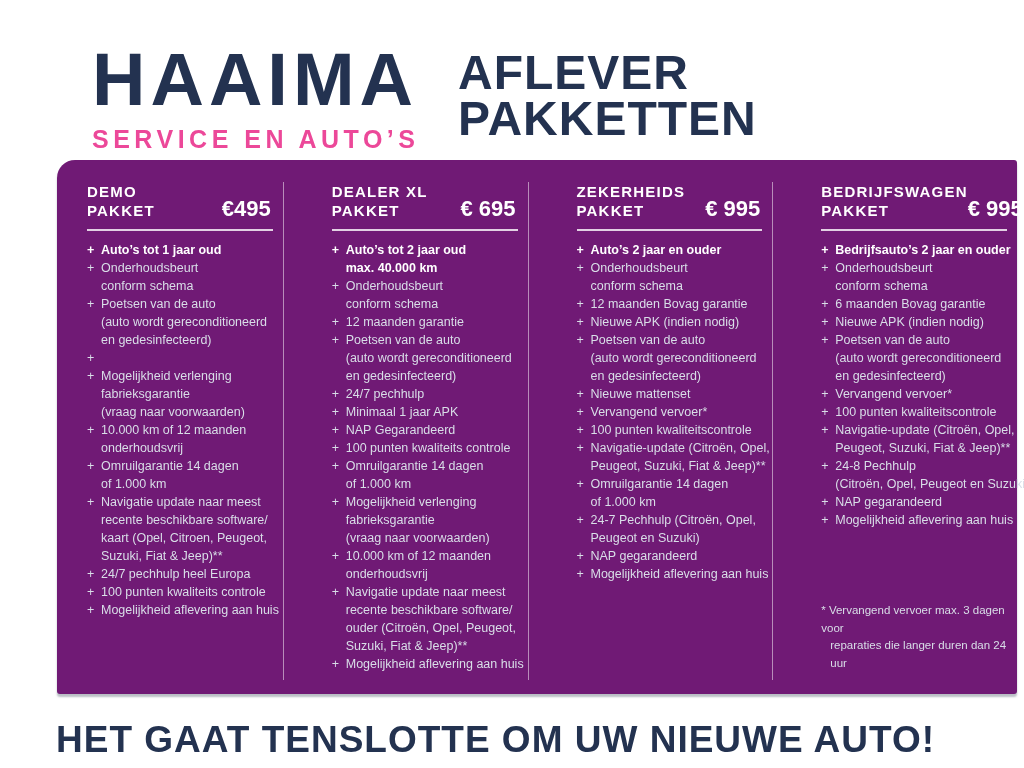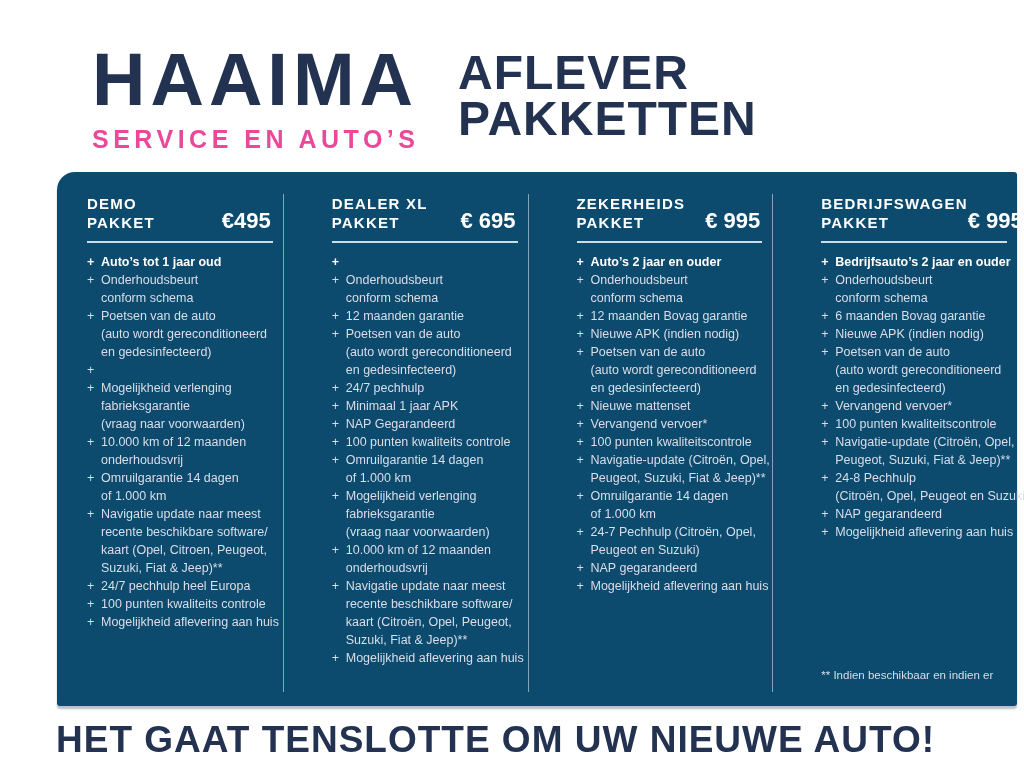--- a/index.html
+++ b/index.html
@@ -11,22 +11,22 @@
   .page{position:relative;width:1024px;height:644px;background:#ffffff;}
 
   
   .logo{position:absolute;left:92px;top:44px;color:#233250;}
   .logo-main{font-size:74px;font-weight:700;letter-spacing:5px;line-height:72px;}
   .logo-sub{font-size:25px;font-weight:700;letter-spacing:4.5px;line-height:26px;margin-top:10px;color:#ec4899;}
   .page-title{position:absolute;left:458px;top:50px;color:#233250;font-weight:700;font-size:48px;line-height:46px;letter-spacing:1px;}
 
   
   .panel{
-    position:absolute;left:57px;top:172px;width:960px;height:534px;
-    background:#0c4a6e;border-radius:18px 3px 3px 3px;
+    position:absolute;left:57px;top:160px;width:960px;height:534px;
+    background:#701a75;border-radius:18px 3px 3px 3px;
     box-shadow:0 3px 2px rgba(130,138,150,.55);
     display:flex;box-sizing:border-box;padding:22px 0 14px 0;color:#d9dee8;
   }
   .pkg-col{flex:1 1 0;box-sizing:border-box;padding:0 4px 0 30px;display:flex;flex-direction:column;min-width:0;}
   .pkg-col + .pkg-col{border-left:1px solid rgba(255,255,255,.5);padding-left:48px;}
 
   .pkg-head{display:flex;justify-content:space-between;align-items:flex-end;padding-right:8px;}
   .pkg-title{font-size:15px;font-weight:700;letter-spacing:1.2px;line-height:19px;color:#ffffff;text-transform:uppercase;}
   .pkg-price{font-size:22px;font-weight:700;color:#ffffff;white-space:nowrap;line-height:22px;}
   .pkg-rule{height:2px;background:rgba(255,255,255,.8);margin:9px 6px 10px 0;}
@@ -149,20 +149,24 @@
           <div class="pkg-title">
             <div>DEALER XL</div>
             <div>PAKKET</div>
           </div>
           <div class="pkg-price">€ 695</div>
         </div>
         <div class="pkg-rule"></div>
         <div class="pkg-items">
           <div class="pkg-item bold">
             <span class="plus">+</span>
+            <span class="item-text">
+              <div class="item-line">Auto’s tot 2 jaar oud</div>
+              <div class="item-line">max. 40.000 km</div>
+            </span>
           </div>
           <div class="pkg-item">
             <span class="plus">+</span>
             <span class="item-text">
               <div class="item-line">Onderhoudsbeurt</div>
               <div class="item-line">conform schema</div>
             </span>
           </div>
           <div class="pkg-item">
             <span class="plus">+</span>
@@ -222,21 +226,21 @@
             <span class="item-text">
               <div class="item-line">10.000 km of 12 maanden</div>
               <div class="item-line">onderhoudsvrij</div>
             </span>
           </div>
           <div class="pkg-item">
             <span class="plus">+</span>
             <span class="item-text">
               <div class="item-line">Navigatie update naar meest</div>
               <div class="item-line">recente beschikbare software/</div>
-              <div class="item-line">kaart (Citroën, Opel, Peugeot,</div>
+              <div class="item-line">ouder (Citroën, Opel, Peugeot,</div>
               <div class="item-line">Suzuki, Fiat &amp; Jeep)**</div>
             </span>
           </div>
           <div class="pkg-item">
             <span class="plus">+</span>
             <span class="item-text">
               <div class="item-line">Mogelijkheid aflevering aan huis</div>
             </span>
           </div>
         </div>
@@ -414,21 +418,24 @@
           </div>
           <div class="pkg-item">
             <span class="plus">+</span>
             <span class="item-text">
               <div class="item-line">Mogelijkheid aflevering aan huis</div>
             </span>
           </div>
         </div>
         <div class="footnotes">
           <div class="footnote">
-            <div class="fl first">** Indien beschikbaar en indien er</div>
+            <div class="fl first">* Vervangend vervoer max. 3 dagen voor</div>
+            <div class="fl cont">reparaties die langer duren dan 24 uur</div>
+          </div>
+          <div class="footnote">
           </div>
         </div>
       </div>
     </div>
 
   <div class="tagline">HET GAAT TENSLOTTE OM UW NIEUWE AUTO!</div>
 
 </div>
 
 </body></html>

